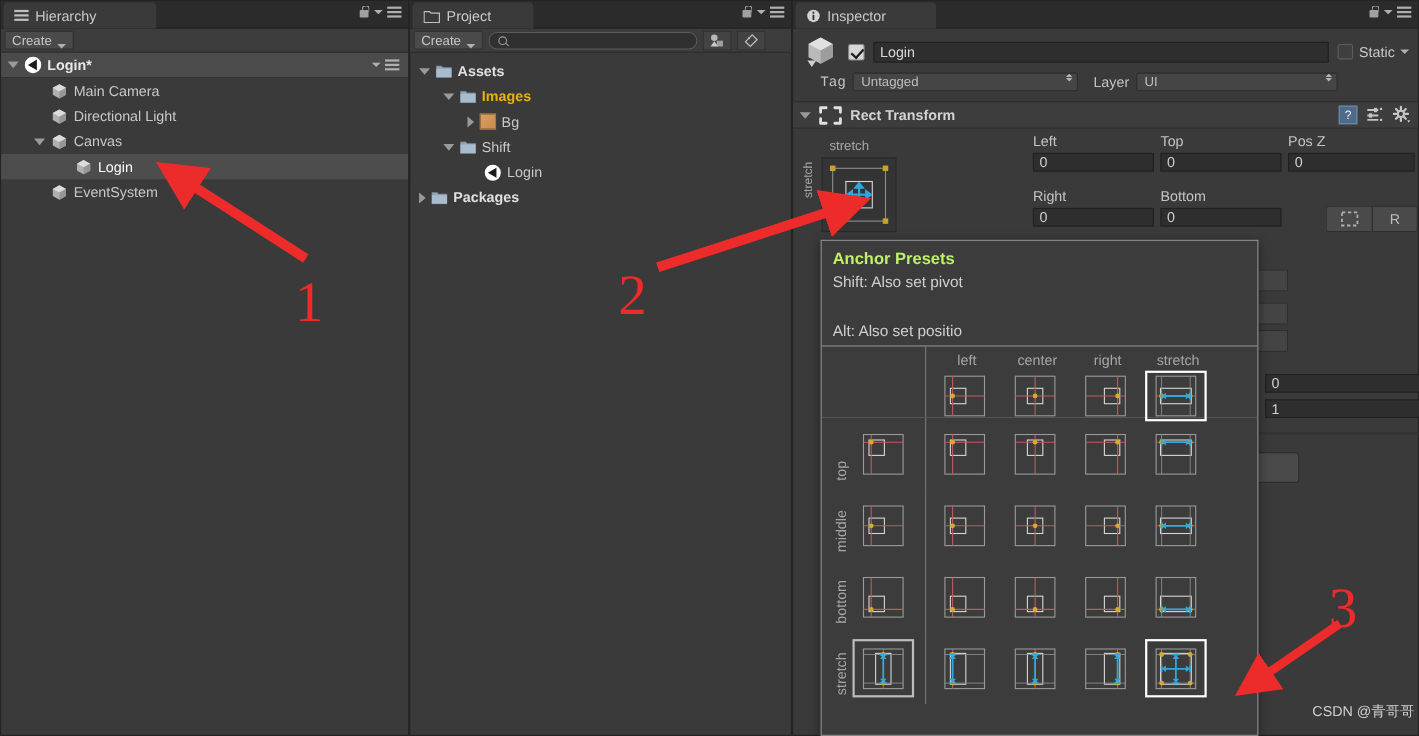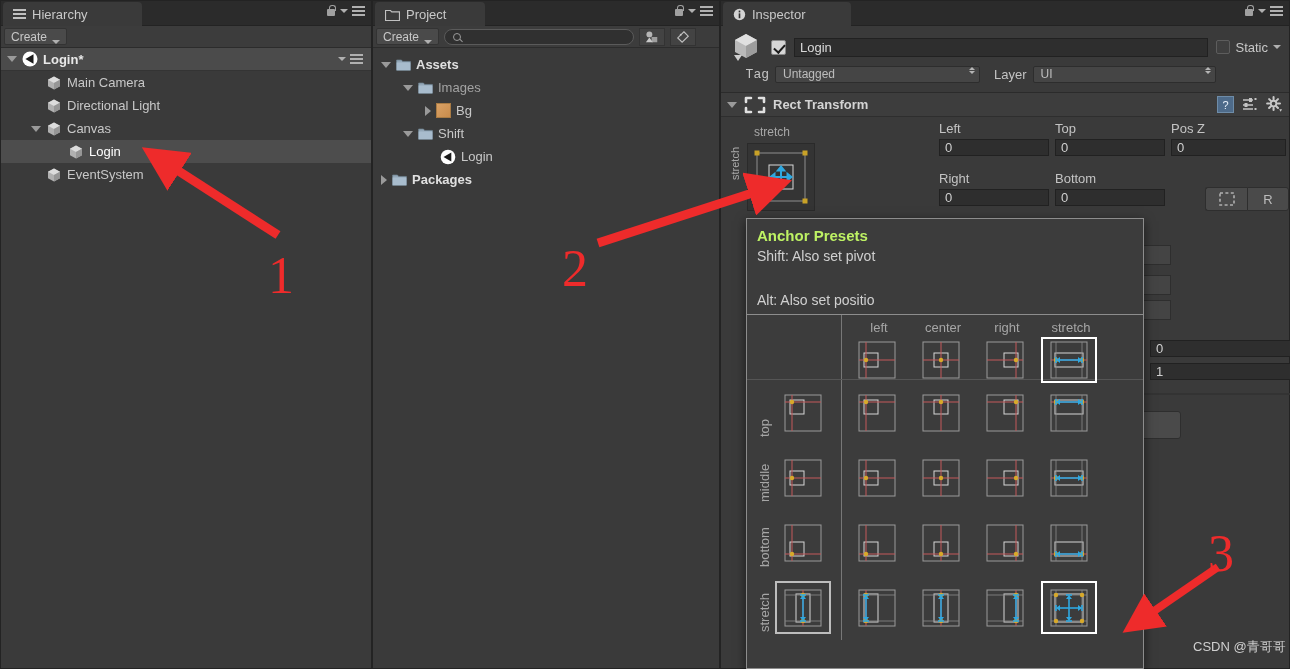--- a/index.html
+++ b/index.html
@@ -303,21 +303,21 @@
     <path d="M0.6 4.8 h14.8 v8.4 h-14.8 z" fill="#a8bccd"></path>
           </svg>
           <span style="font-weight:bold;color:#e0e0e0;">Assets</span>
         </div>
         <div class="row" style="padding-left: 30px;">
           <span class="tri down"></span>
           <svg class="folder" viewBox="0 0 16 14">
     <path d="M0.6 2.2 h5.2 l1.3 1.5 h8.3 v9.5 h-14.8 z" fill="#93a7b8" stroke="#6e818f" stroke-width="0.8"></path>
     <path d="M0.6 4.8 h14.8 v8.4 h-14.8 z" fill="#a8bccd"></path>
           </svg>
-          <span style="color:#a3a3a3;">Images</span>
+          <span style="color:#eab308;font-weight:bold;">Images</span>
         </div>
         <div class="row" style="padding-left: 52px;">
           <span class="tri right"></span>
           <span class="bgswatch"></span>
           <span style="color:#c8c8c8;">Bg</span>
         </div>
         <div class="row" style="padding-left: 30px;">
           <span class="tri down"></span>
           <svg class="folder" viewBox="0 0 16 14">
     <path d="M0.6 2.2 h5.2 l1.3 1.5 h8.3 v9.5 h-14.8 z" fill="#93a7b8" stroke="#6e818f" stroke-width="0.8"></path>

